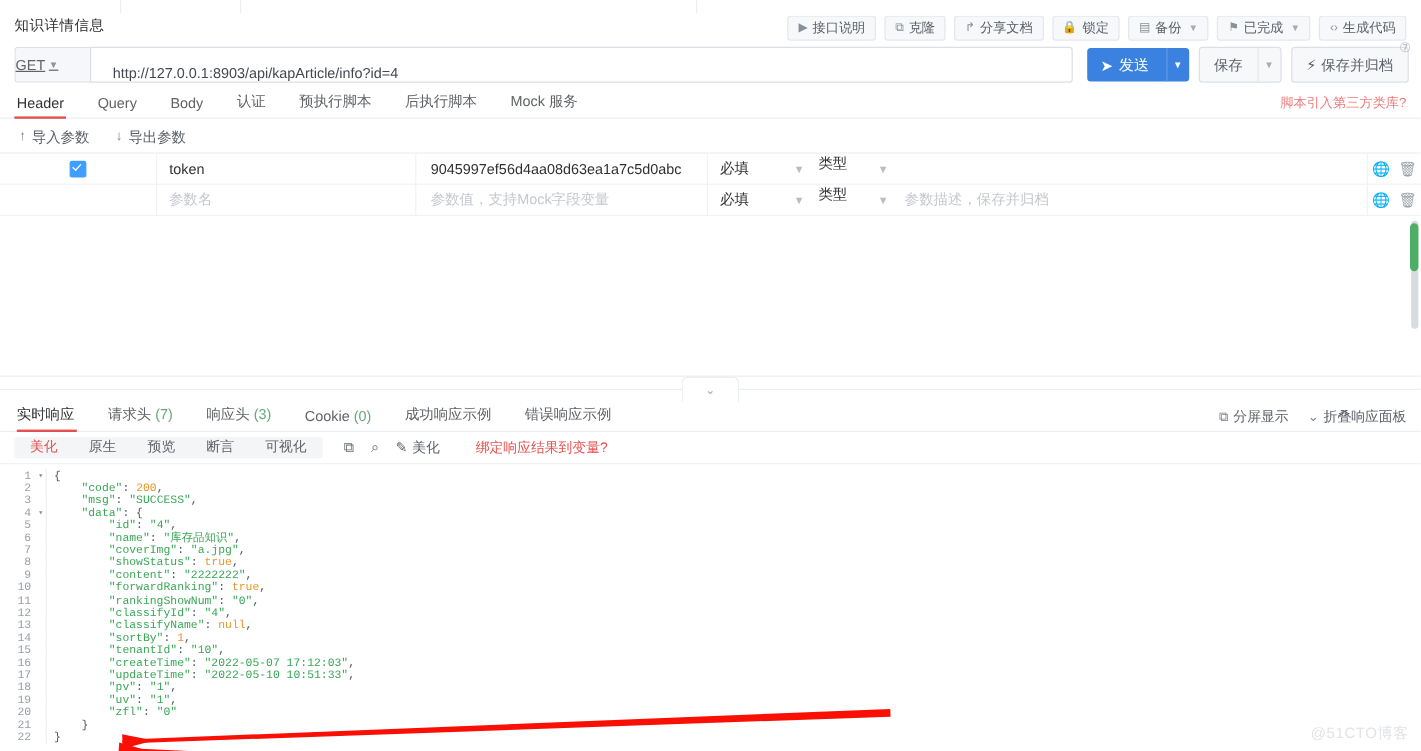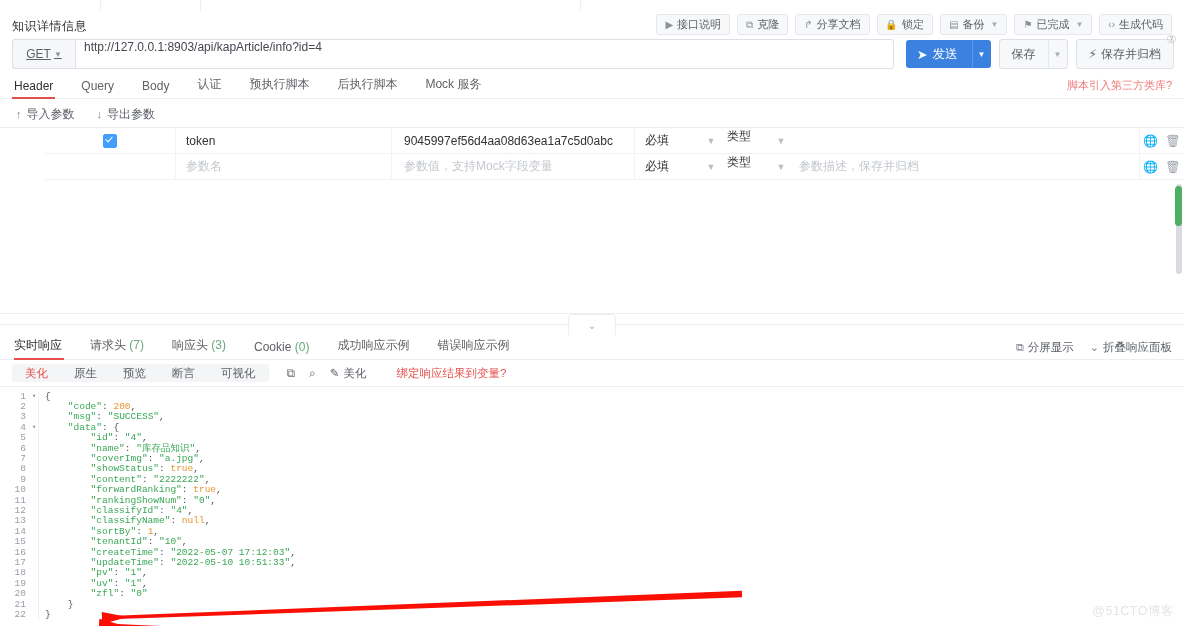--- a/index.html
+++ b/index.html
@@ -8,42 +8,42 @@
     font-family:"Liberation Sans","DejaVu Sans",sans-serif;
     font-size:12px;color:#303133;position:relative;
   }
   .app{width:1184px;height:626px;position:relative;}
 
   
   .tabstrip{height:12px;background:#fff;position:relative;border-bottom:1px solid #fff;}
   .tabstrip .seam{position:absolute;top:0;width:1px;height:11px;background:#eceff3;}
 
   
-  .titlerow{height:22px;display:flex;align-items:flex-end;padding:0 8px 0 12px;}
+  .titlerow{height:22px;display:flex;align-items:flex-start;padding:0 8px 0 12px;}
   .doctitle{font-size:12px;color:#303133;letter-spacing:.5px;}
   .toolbar{margin-left:auto;display:flex;align-items:center;gap:7px;padding-right:4px;}
   .tbtn{
     height:19px;display:inline-flex;align-items:center;gap:4px;
     padding:0 8px;border:1px solid #e4e7ed;border-radius:3px;
     background:#f7f8fa;color:#5a5e66;font-size:11px;white-space:nowrap;cursor:pointer;
   }
   .tbtn .gl{font-size:10px;line-height:1;color:#8a8f99;display:inline-block;}
   .tbtn .caret{font-size:8px;color:#a8abb2;margin-left:2px;}
   .lock .gl{color:#606266;}
 
   
   .urlbar{height:38px;display:flex;align-items:center;padding:0 10px 0 12px;gap:0;}
   .method{
     width:62px;height:28px;border:1px solid #dcdfe6;border-right:none;border-radius:3px 0 0 3px;
-    background:#f5f7fa;color:#606266;font-size:12px;display:flex;align-items:center;justify-content:center;gap:3px;cursor:pointer;text-decoration:underline;
+    background:#f5f7fa;color:#606266;font-size:12px;display:flex;align-items:center;gap:3px;cursor:pointer;text-decoration:underline;
   }
   .method .caret{font-size:8px;color:#909399;}
   .urlinput{
     flex:1;height:28px;border:1px solid #dcdfe6;border-radius:0 3px 3px 0;background:#fff;
-    display:flex;align-items:flex-start;padding:0 8px;color:#43474f;font-size:12px;
+    display:flex;align-items:flex-end;padding:0 18px;color:#43474f;font-size:12px;
     font-family:"Liberation Sans","DejaVu Sans",sans-serif;
   }
   .actions{display:flex;align-items:center;gap:8px;margin-left:12px;position:relative;}
   .send{
     height:28px;background:#3b82e0;color:#fff;border-radius:3px;display:flex;align-items:center;cursor:pointer;
   }
   .send .main{padding:0 14px 0 11px;display:flex;align-items:center;gap:5px;font-size:12.5px;}
   .send .split{width:18px;height:28px;border-left:1px solid #5d99e8;display:flex;align-items:center;justify-content:center;font-size:8px;}
   .gbtn{
     height:28px;border:1px solid #dcdfe6;border-radius:3px;background:#f7f8fa;color:#5a5e66;
@@ -62,21 +62,21 @@
   .rtab:first-child.active:after{left:0;right:12px;}
   .scriptlink{margin-left:auto;color:#ef7b7b;font-size:11px;padding-bottom:5px;cursor:pointer;}
 
   
   .ioRow{height:26px;display:flex;align-items:center;gap:22px;padding:2px 0 0 16px;}
   .iolink{display:inline-flex;align-items:center;gap:5px;color:#5a5e66;font-size:12px;cursor:pointer;}
   .iolink .gl{color:#7a7f87;font-size:11px;}
 
   
   .ptable{border-top:1px solid #ebeef2;}
-  .prow{height:25px;display:flex;align-items:center;border-bottom:1px solid #f0f2f5;font-size:12px;margin-left:45px;}
+  .prow{height:25px;display:flex;align-items:center;border-bottom:1px solid #f0f2f5;font-size:12px;}
   .c-check{width:130px;display:flex;align-items:center;justify-content:center;border-right:1px solid #f0f2f5;height:25px;}
   .cb{width:12px;height:12px;border:1px solid #409eff;background:#409eff;border-radius:2px;position:relative;cursor:pointer;}
   .cb:after{content:"";position:absolute;left:3px;top:0px;width:3px;height:6px;border:solid #fff;border-width:0 1.5px 1.5px 0;transform:rotate(42deg);}
   .c-name{width:205px;padding-left:10px;border-right:1px solid #f0f2f5;height:25px;display:flex;align-items:center;}
   .c-val{width:230px;padding-left:12px;border-right:1px solid #f0f2f5;height:25px;display:flex;align-items:center;}
   .c-req{width:60px;padding-left:10px;display:flex;align-items:center;height:25px;}
   .c-sel{width:12px;display:flex;align-items:center;justify-content:center;color:#b8bcc4;font-size:9px;}
   .c-type{width:48px;padding-left:10px;display:flex;height:25px;}
   .c-desc{flex:1;padding-left:12px;display:flex;align-items:center;height:25px;border-right:1px solid #f0f2f5;}
   .c-ops{width:44px;display:flex;align-items:center;justify-content:space-around;color:#9aa0a8;height:25px;}

